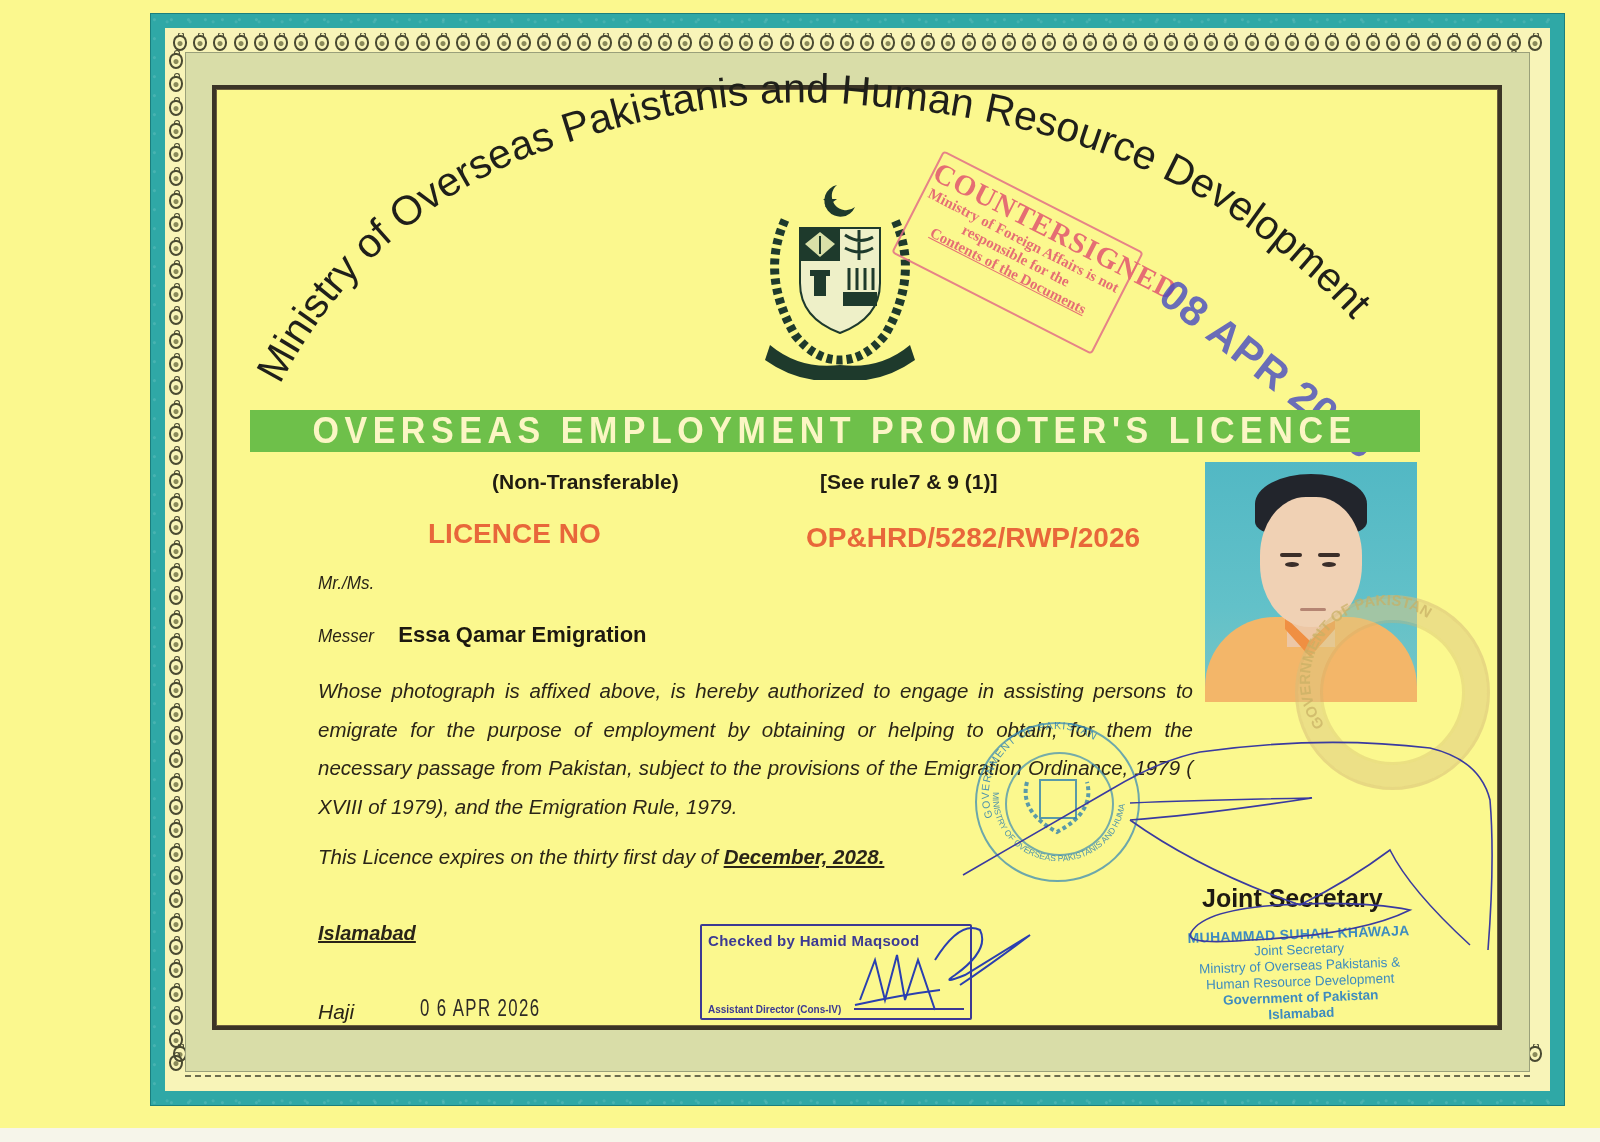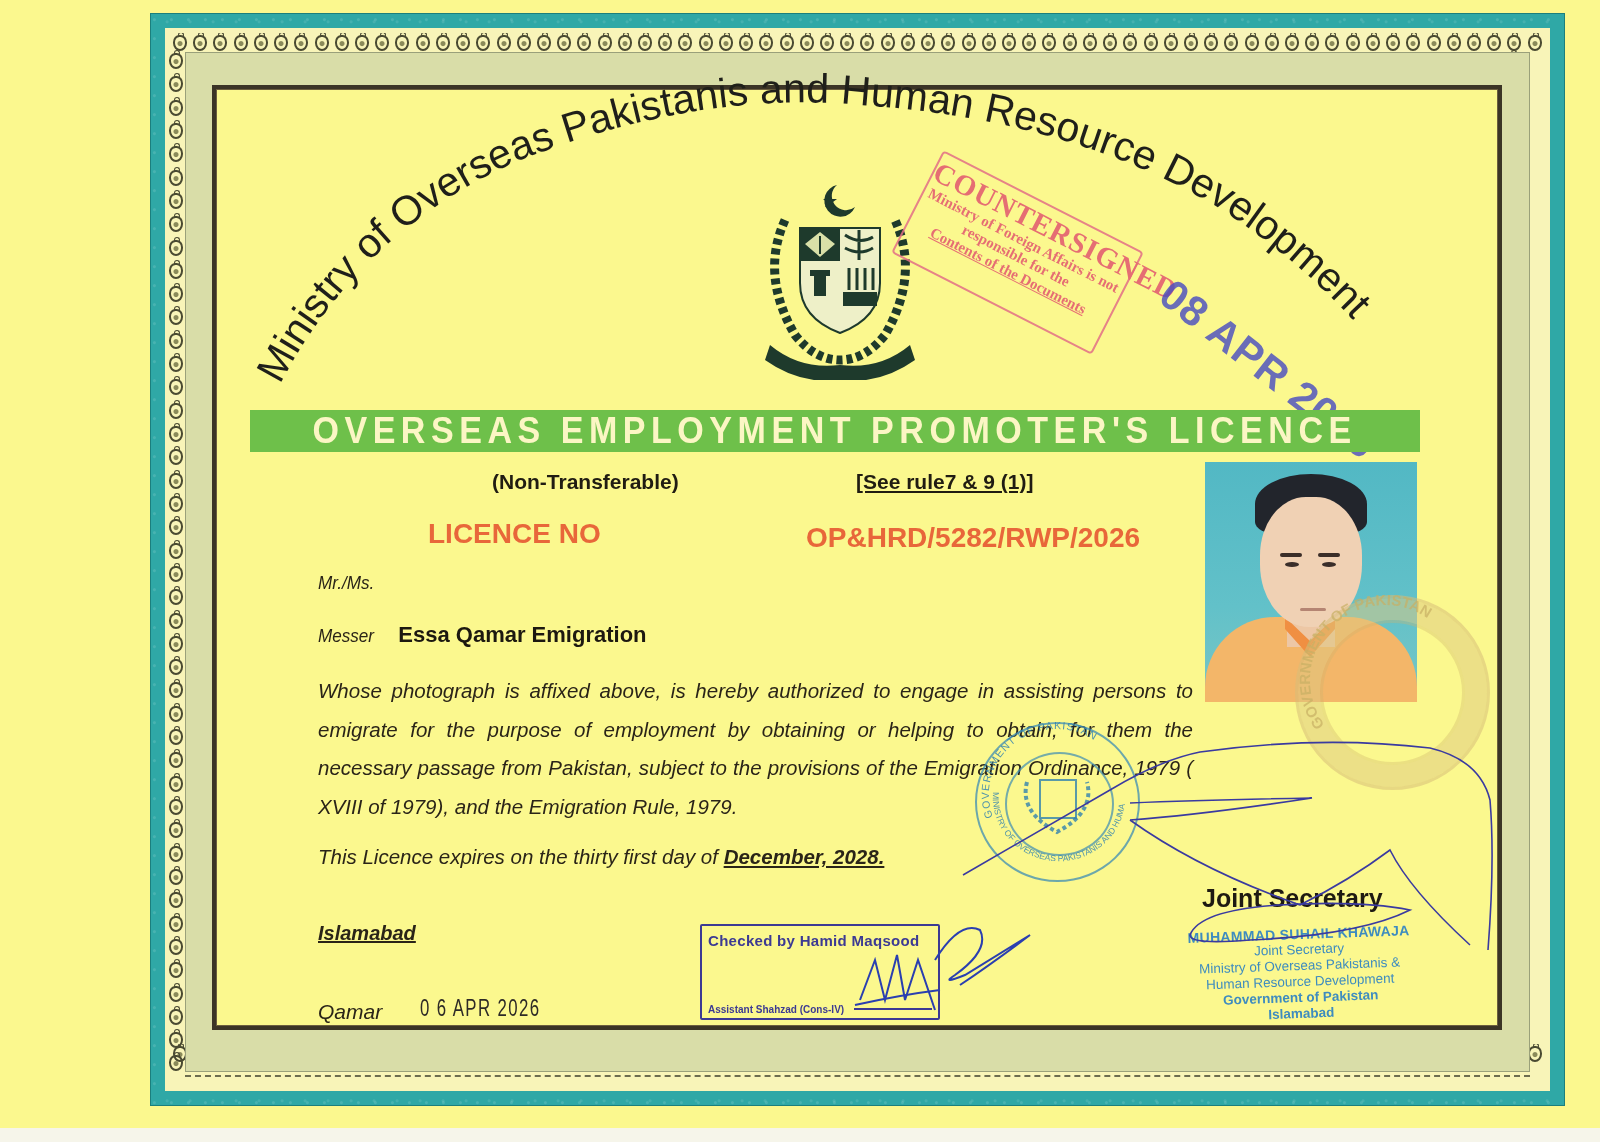--- a/index.html
+++ b/index.html
@@ -103,21 +103,21 @@
   }
   .banner span {
     color: #fbf6c4; font-weight: bold; font-size: 37px; letter-spacing: 6px;
     transform: scaleX(0.92); white-space: nowrap;
   }
 
   .sub-left, .sub-right {
     position: absolute; top: 470px; font-weight: bold; font-size: 21px; color: #201c12; text-align: right;
   }
   .sub-left { left: 492px; }
-  .sub-right { left: 856px; text-decoration: underline; }
+  .sub-right { left: 820px; }
 
   .licence-label, .licence-no {
     position: absolute; top: 518px; font-weight: bold; font-size: 28px; color: #e8673a;
   }
   .licence-label { left: 428px; }
   .licence-no { left: 806px; top: 522px; }
 
   
   .photo {
     position: absolute; left: 1205px; top: 462px; width: 212px; height: 240px;
@@ -179,21 +179,21 @@
     font-size: 20px; text-decoration: underline; color: #2a2418;
   }
   .dated-lbl { position: absolute; left: 318px; top: 1000px; font-style: italic; font-size: 21px; color: #2a2418; }
   .dated-val {
     position: absolute; left: 420px; top: 994px; font-size: 24px; color: #2d2a26;
     transform: scaleX(0.7); transform-origin: left; letter-spacing: 2px;
   }
 
   
   .stamp-check {
-    position: absolute; left: 700px; top: 924px; width: 240px; height: 96px;
+    position: absolute; left: 700px; top: 924px; width: 272px; height: 96px;
     border: 2px solid #3c3a93; border-radius: 2px; color: #3c3a93;
   }
   .stamp-check .t { position: absolute; left: 6px; top: 6px; font-weight: bold; font-size: 15px; letter-spacing: 0.3px; }
   .stamp-check .b { position: absolute; left: 6px; bottom: 3px; font-weight: bold; font-size: 10px; }
   .stamp-check .line { position: absolute; left: 152px; right: 6px; bottom: 8px; border-bottom: 2px solid #3c3a93; }
 
   
   .seal-round {
     position: absolute; left: 975px; top: 722px; width: 165px; height: 160px;
     border-radius: 50%; border: 2px solid rgba(60,140,180,0.75);
@@ -537,26 +537,26 @@
   <span class="val-b" style="font-size:22px">Essa Qamar Emigration</span>
 </div>
 
 <p class="body-text">Whose photograph is affixed above, is hereby authorized  to engage  in assisting persons to emigrate for the purpose of employment by obtaining or helping to obtain, for them the necessary passage from Pakistan, subject to the provisions of the Emigration Ordinance, 1979 ( XVIII of 1979), and the Emigration Rule, 1979.</p>
 
 <div class="expiry">
   <span>This Licence expires on the thirty first day of </span><b>December, 2028.</b>
 </div>
 
 <div class="city">Islamabad</div>
-<div class="dated-lbl">Qamar</div>
+<div class="dated-lbl">Haji</div>
 <div class="dated-val">0 6 APR 2026</div>
 
 <div class="stamp-check">
   <div class="t">Checked by Hamid Maqsood</div>
-  <div class="b">Assistant Shahzad (Cons-IV)</div>
+  <div class="b">Assistant Director (Cons-IV)</div>
   <div class="line"></div>
 </div>
 
 <div class="seal-round"></div>
 <svg class="seal-round-svg" viewBox="0 0 165 160">
   <defs>
     <path id="sealTop" d="M 18 95 A 66 64 0 0 1 145 50"></path>
     <path id="sealBot" d="M 18 70 A 66 64 0 0 0 150 80"></path>
   </defs>
   <text font-size="10.5" fill="rgba(50,130,175,0.85)" font-family="Liberation Sans, sans-serif" letter-spacing="1">

